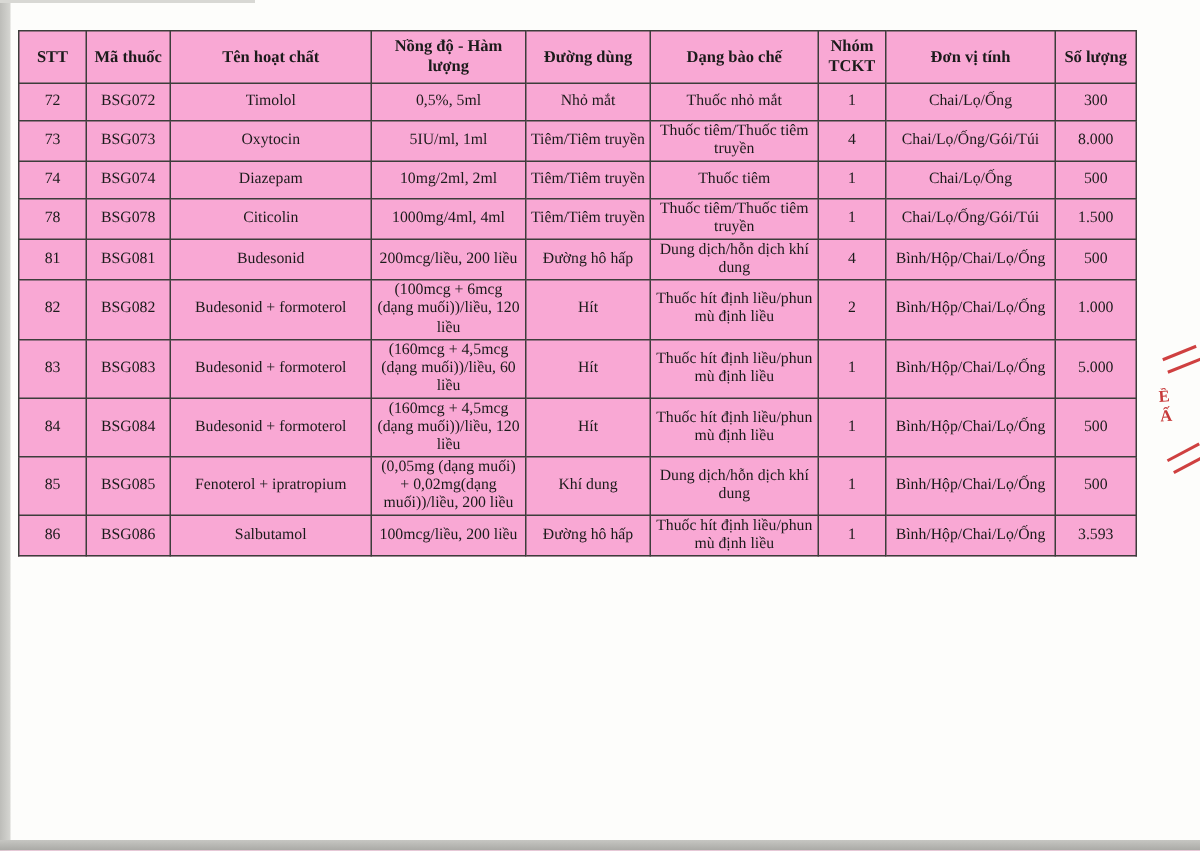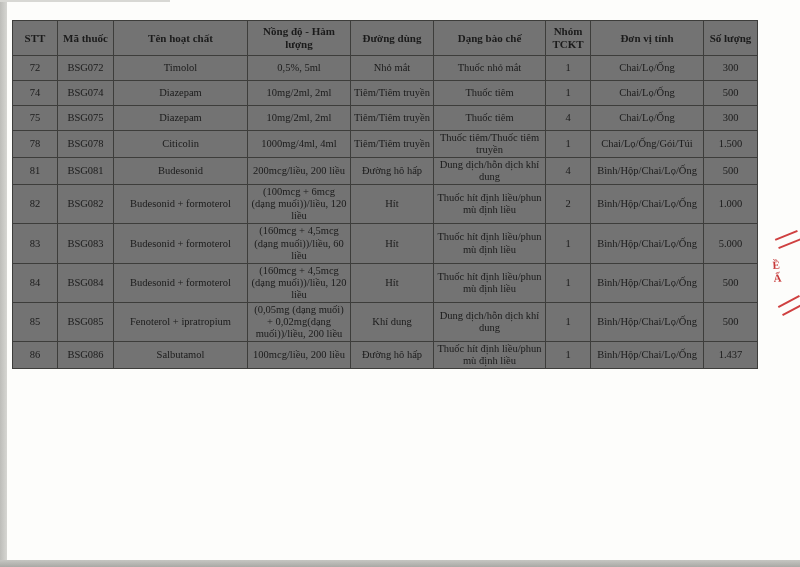--- a/index.html
+++ b/index.html
@@ -11,21 +11,21 @@
   }
   .scan-edge-left{position:absolute;left:0;top:0;width:7px;height:567px;
     background:linear-gradient(to right,#bdbdb9,#d6d6d2);}
   .scan-edge-bottom{position:absolute;left:0;top:560px;width:800px;height:7px;
     background:linear-gradient(to bottom,#c6c6c2,#a9a9a5);}
   .scan-edge-top{position:absolute;left:0;top:0;width:170px;height:2px;background:#d8d8d4;}
 
   table.drug-table{
     position:absolute;left:12px;top:20px;width:745px;
     border-collapse:collapse;table-layout:fixed;
-    background:#737373;
+    background:#f9a8d4;
   }
   .drug-table th,.drug-table td{
     border:1px solid #3d3d3b;
     text-align:center;vertical-align:middle;
     font-size:10.5px;line-height:1.15;
     padding:1px 2px;
     word-wrap:break-word;
   }
   .drug-table th{
     font-weight:bold;font-size:11px;height:30px;padding:2px 2px;
@@ -83,40 +83,40 @@
         <td>BSG072</td>
         <td>Timolol</td>
         <td>0,5%, 5ml</td>
         <td>Nhỏ mắt</td>
         <td>Thuốc nhỏ mắt</td>
         <td>1</td>
         <td>Chai/Lọ/Ống</td>
         <td>300</td>
       </tr>
       <tr>
+        <td>73</td>
+        <td>BSG073</td>
+        <td>Oxytocin</td>
+        <td>5IU/ml, 1ml</td>
+        <td>Tiêm/Tiêm truyền</td>
+        <td>Thuốc tiêm/Thuốc tiêm truyền</td>
+        <td>4</td>
+        <td>Chai/Lọ/Ống/Gói/Túi</td>
+        <td>8.000</td>
+      </tr>
+      <tr>
         <td>74</td>
         <td>BSG074</td>
         <td>Diazepam</td>
         <td>10mg/2ml, 2ml</td>
         <td>Tiêm/Tiêm truyền</td>
         <td>Thuốc tiêm</td>
         <td>1</td>
         <td>Chai/Lọ/Ống</td>
         <td>500</td>
-      </tr>
-      <tr>
-        <td>75</td>
-        <td>BSG075</td>
-        <td>Diazepam</td>
-        <td>10mg/2ml, 2ml</td>
-        <td>Tiêm/Tiêm truyền</td>
-        <td>Thuốc tiêm</td>
-        <td>4</td>
-        <td>Chai/Lọ/Ống</td>
-        <td>300</td>
       </tr>
       <tr>
         <td>78</td>
         <td>BSG078</td>
         <td>Citicolin</td>
         <td>1000mg/4ml, 4ml</td>
         <td>Tiêm/Tiêm truyền</td>
         <td>Thuốc tiêm/Thuốc tiêm truyền</td>
         <td>1</td>
         <td>Chai/Lọ/Ống/Gói/Túi</td>
@@ -179,21 +179,21 @@
       </tr>
       <tr>
         <td>86</td>
         <td>BSG086</td>
         <td>Salbutamol</td>
         <td>100mcg/liều, 200 liều</td>
         <td>Đường hô hấp</td>
         <td>Thuốc hít định liều/phun mù định liều</td>
         <td>1</td>
         <td>Bình/Hộp/Chai/Lọ/Ống</td>
-        <td>1.437</td>
+        <td>3.593</td>
       </tr>
     </tbody>
 </table>
 
 <div class="red-marks"></div>
 <div class="red-stroke stroke-a"></div>
 <div class="stamp-text">
   <span>Ề</span>
   <span>Ấ</span>
 </div>

